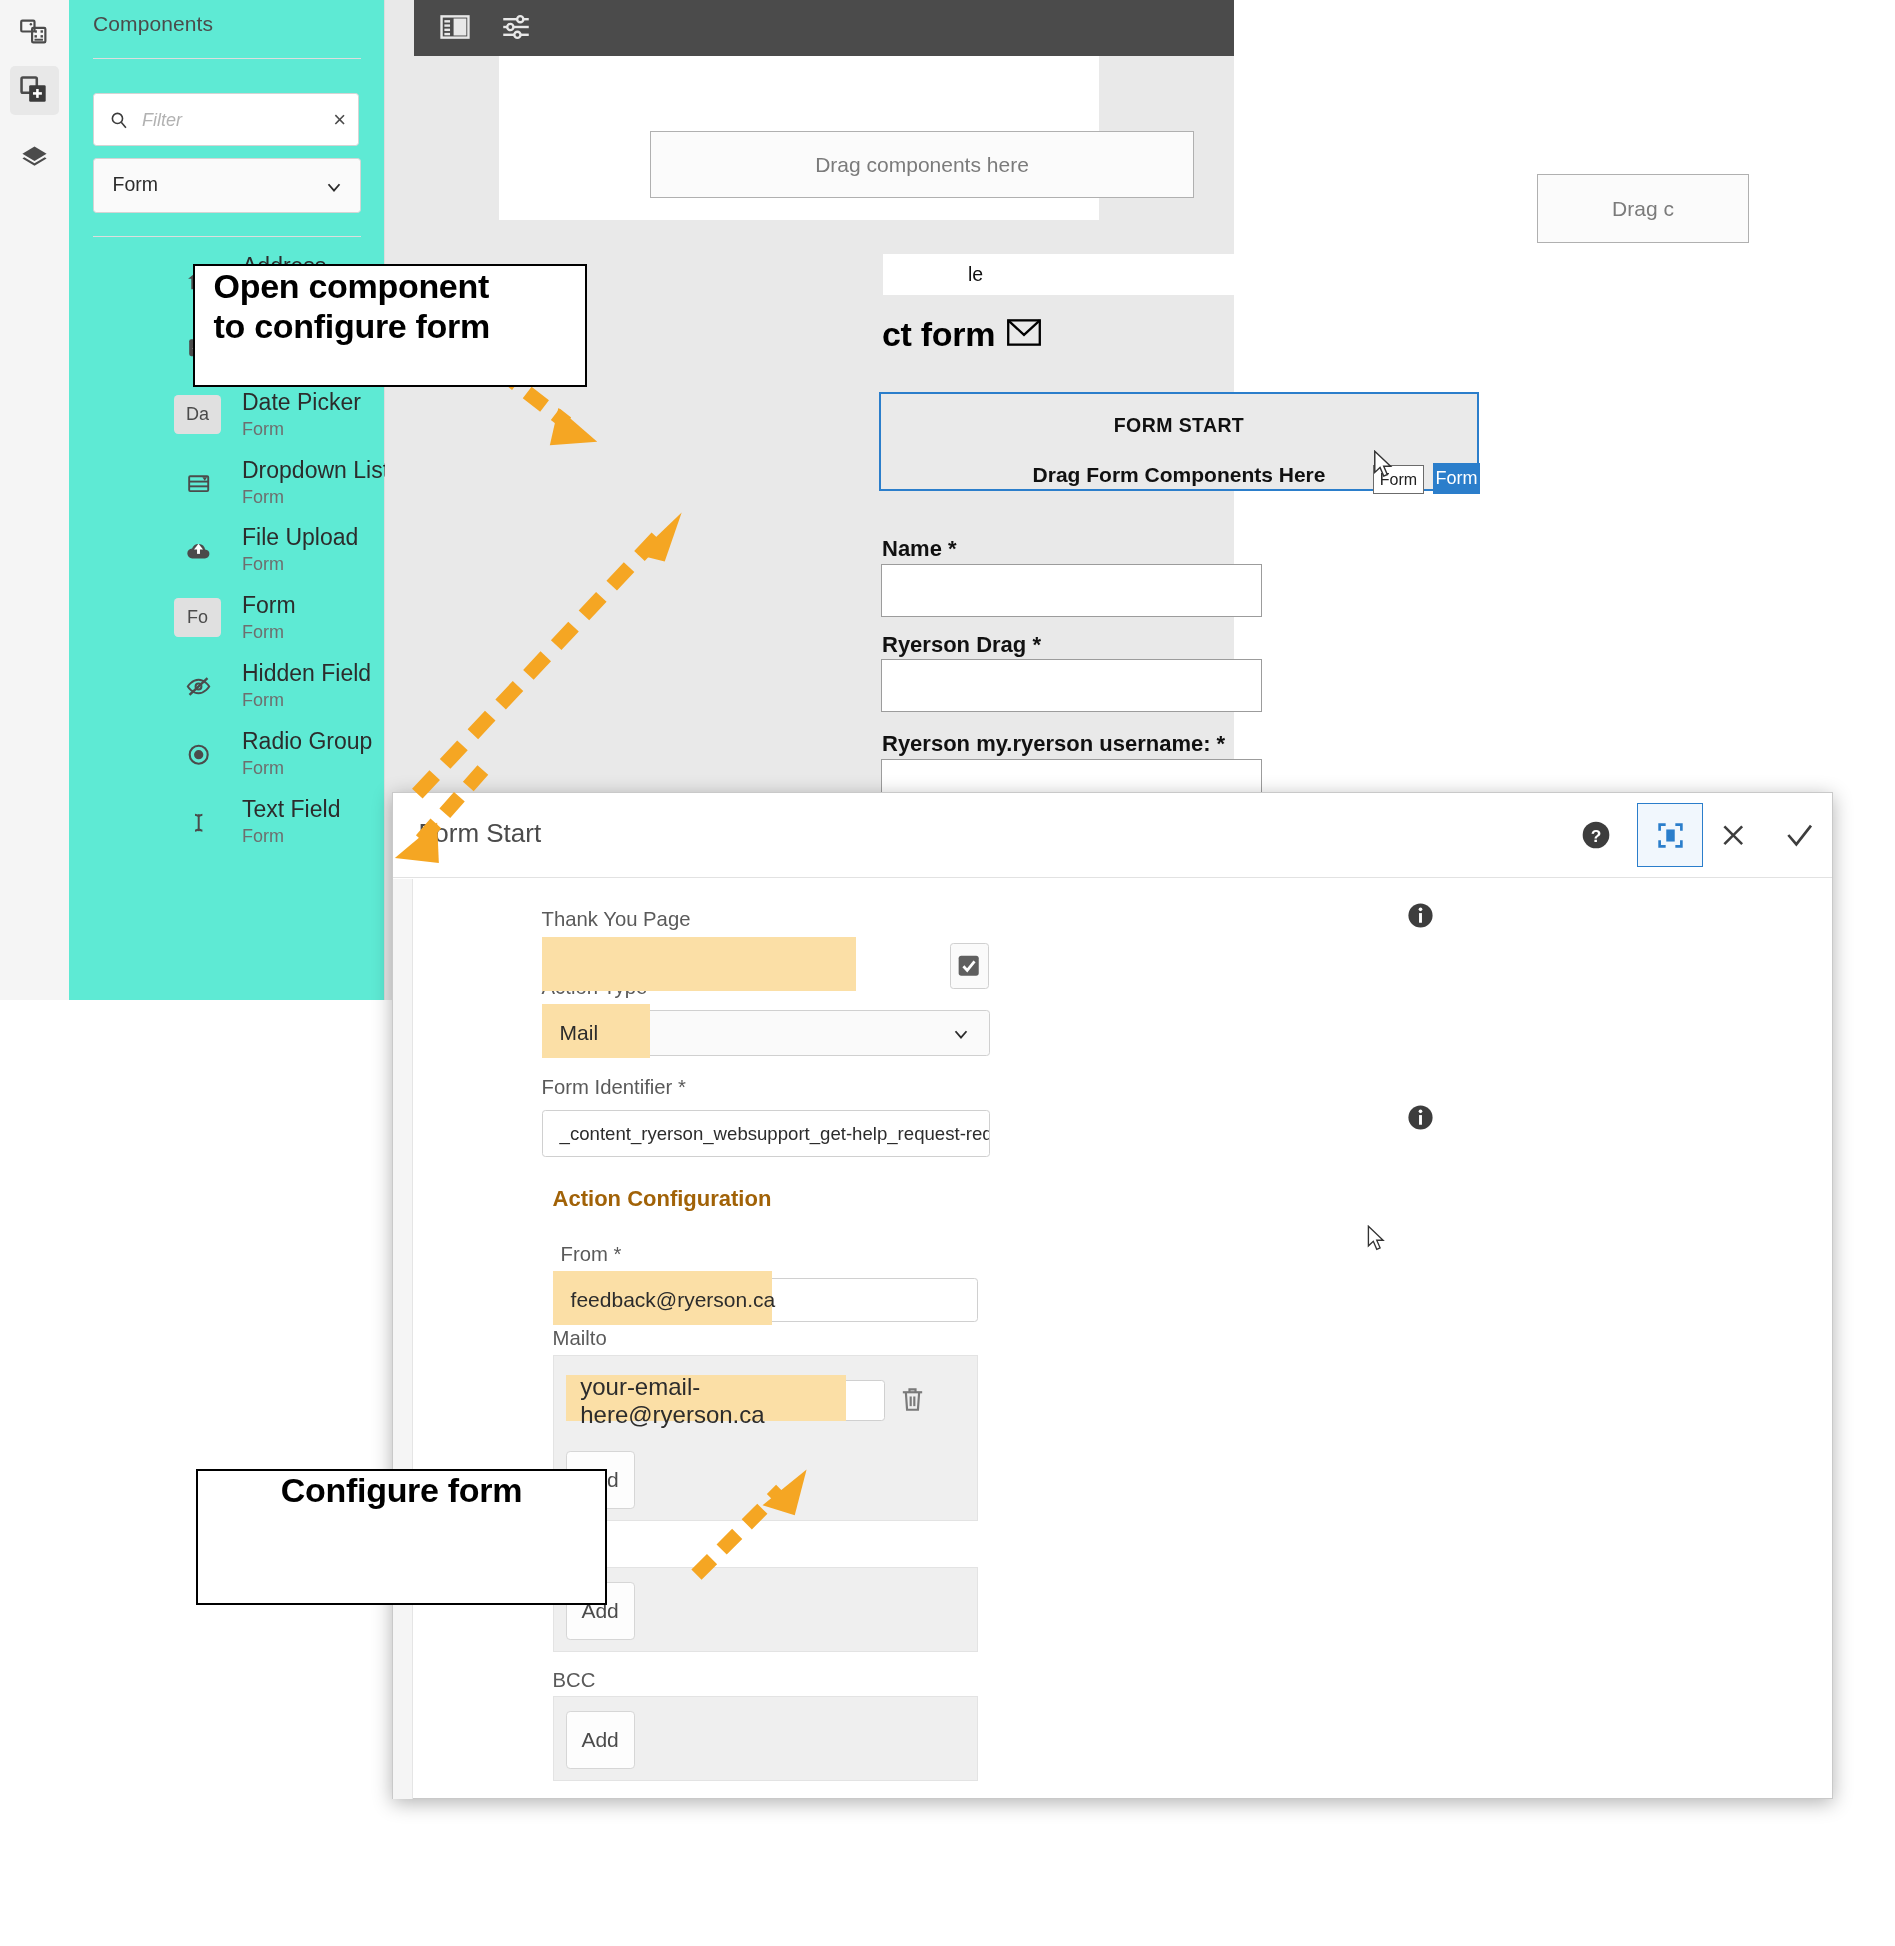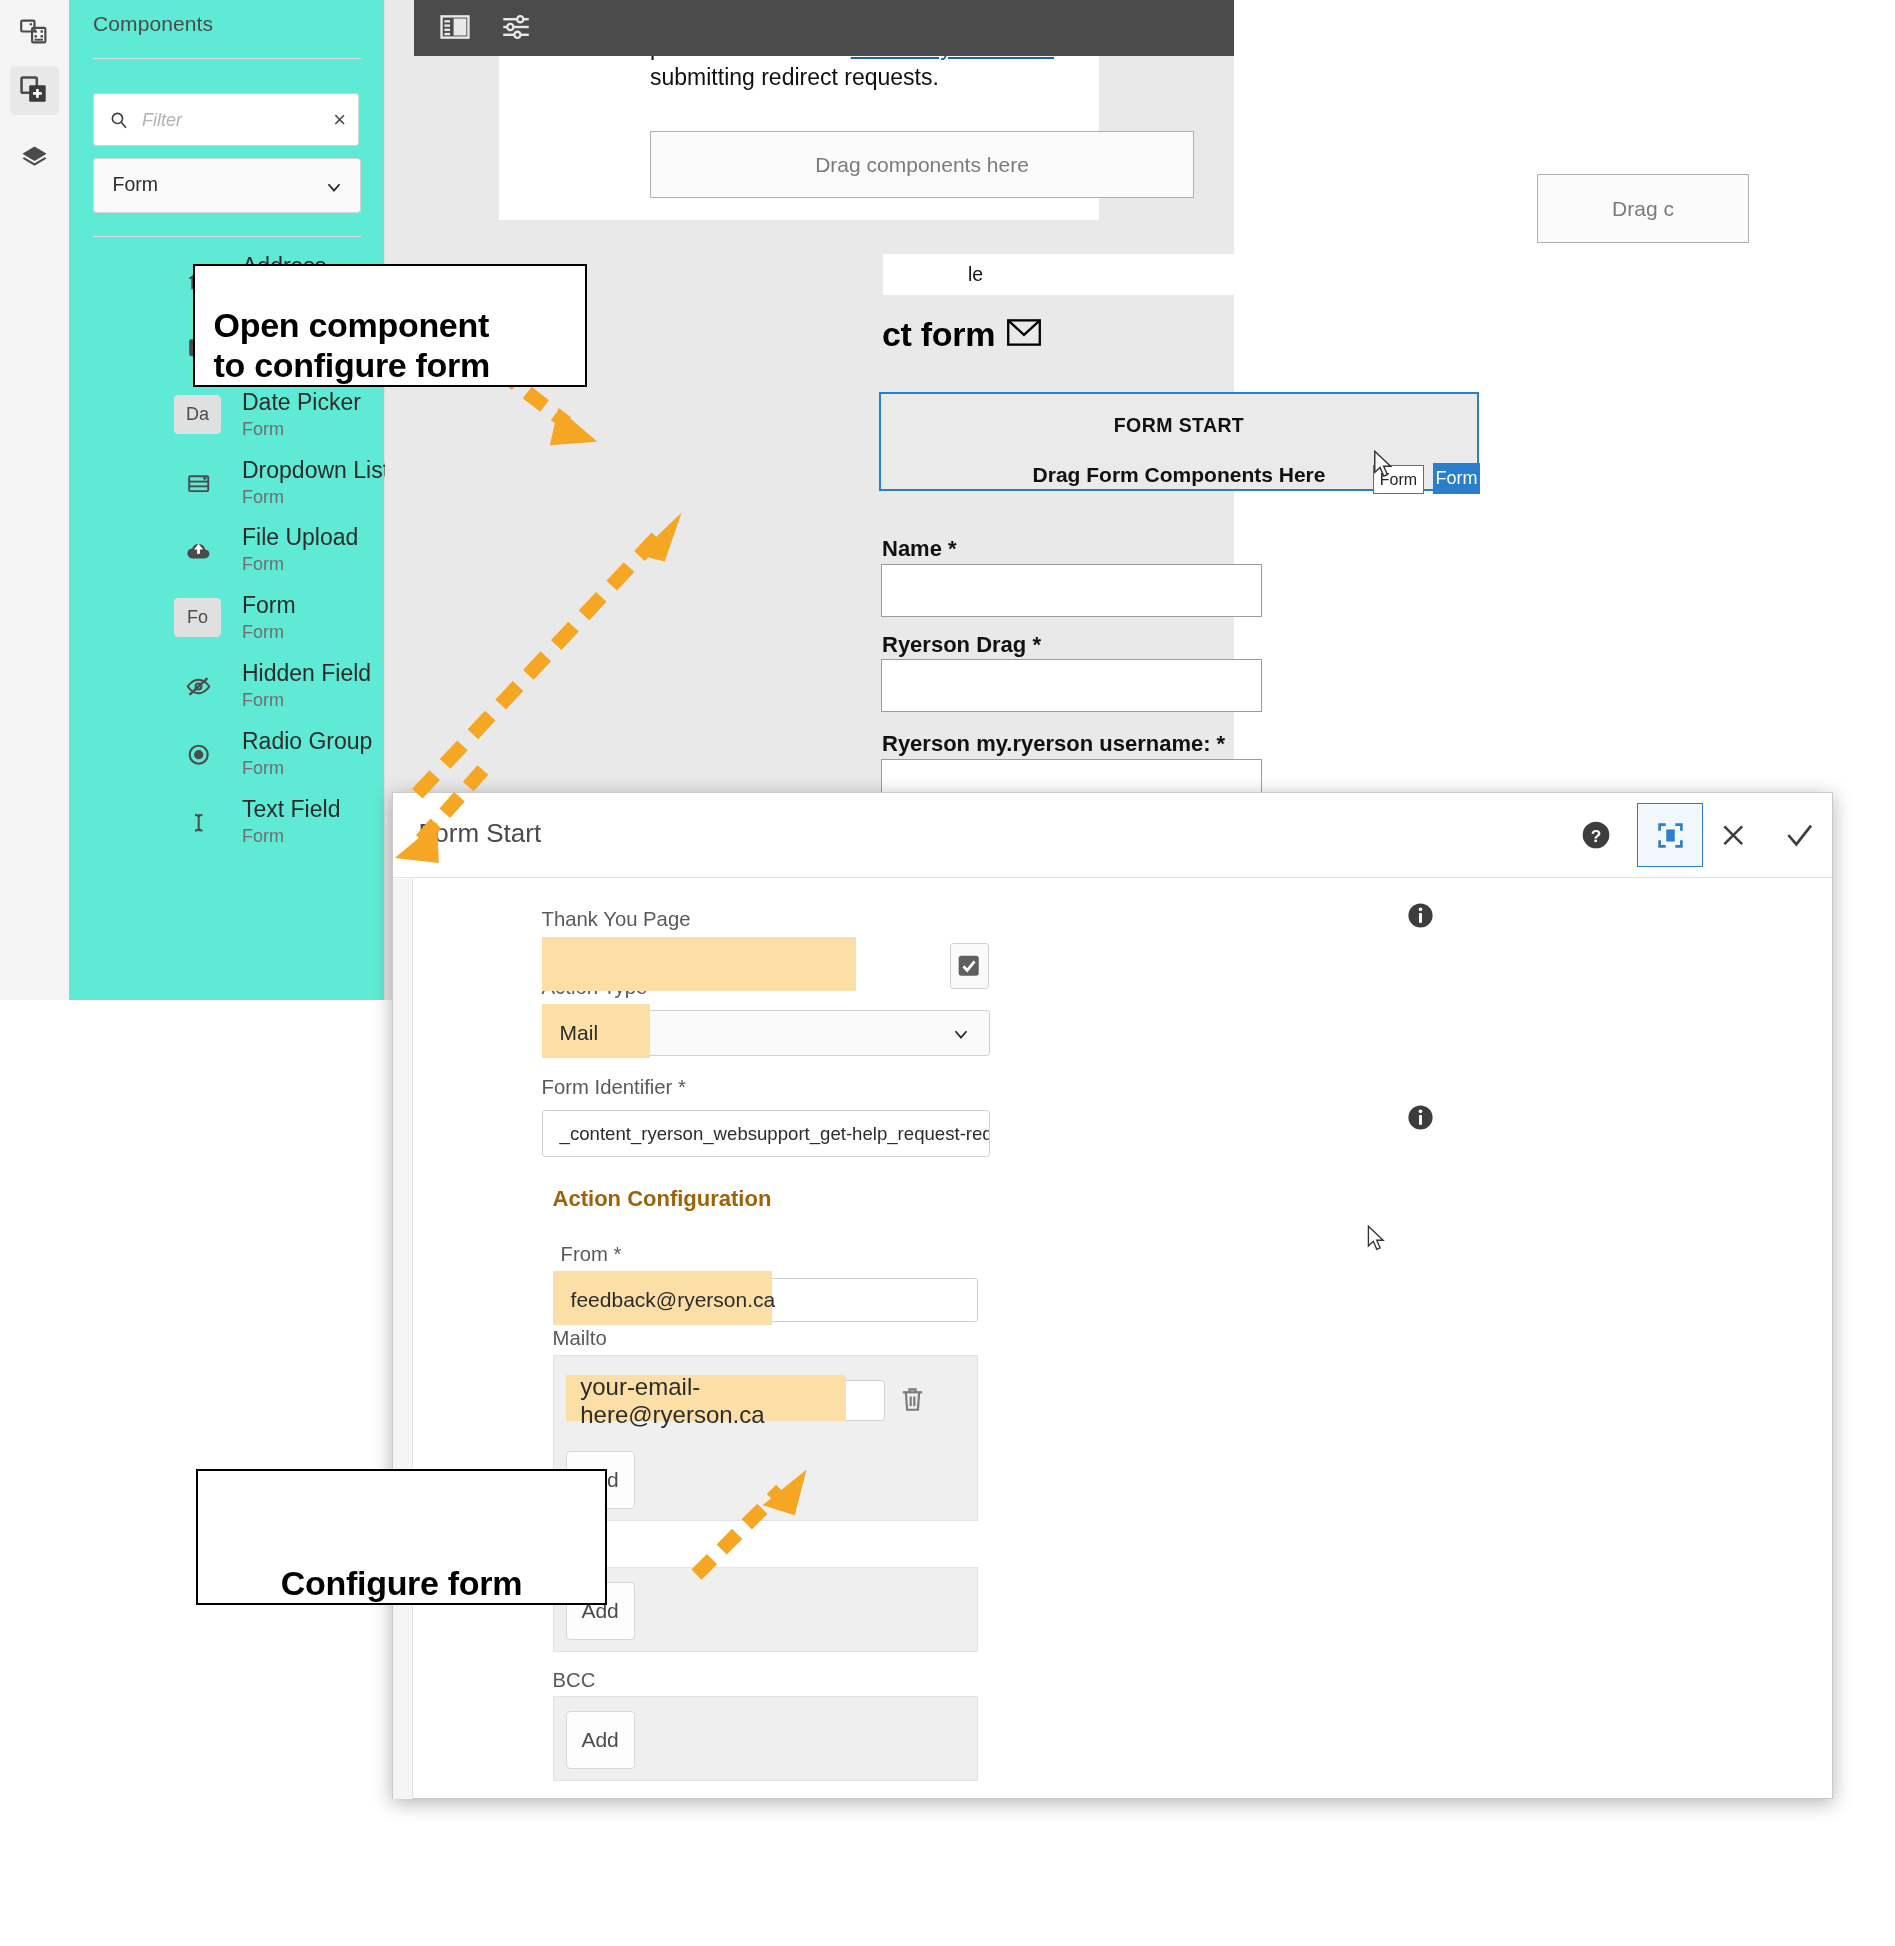--- a/index.html
+++ b/index.html
@@ -336,21 +336,21 @@
     box-sizing: border-box;
   }
 
   
   .callout {
     position: absolute;
     background: #ffffff;
     border: 2.5px solid #000000;
     box-sizing: border-box;
     display: flex;
-    align-items: flex-end;
+    align-items: flex-start;
     z-index: 60;
   }
   #callout-open {
     left: 193px; top: 264px;
     width: 394px; height: 123px;
     padding-left: 18.6px;
   }
   #callout-open .txt {
     font-size: 34px;
     font-weight: 700;
@@ -641,24 +641,20 @@
           <path d="M8.5 19.5 C10 19.5 10.8 18.4 12 18.4 C13.2 18.4 14 19.5 15.5 19.5"></path>
         </svg>
       </span>
       <span class="comp-title">Text Field</span>
       <span class="comp-sub">Form</span>
     </div>
   </div>
 
   <div id="page-canvas">
     <div id="page-white-1">
-      <div id="consult-text">
-        <span>please consult with </span><a href="#">University Relations</a><b> before</b><br>
-        <span>submitting redirect requests.</span>
-      </div>
       <div id="drag-box-1">Drag components here</div>
     </div>
 
     <div id="drag-box-2">Drag c</div>
 
     <div id="white-strip">le</div>
 
     <div id="redirect-title">
       <span>ct form</span>
       <span>

